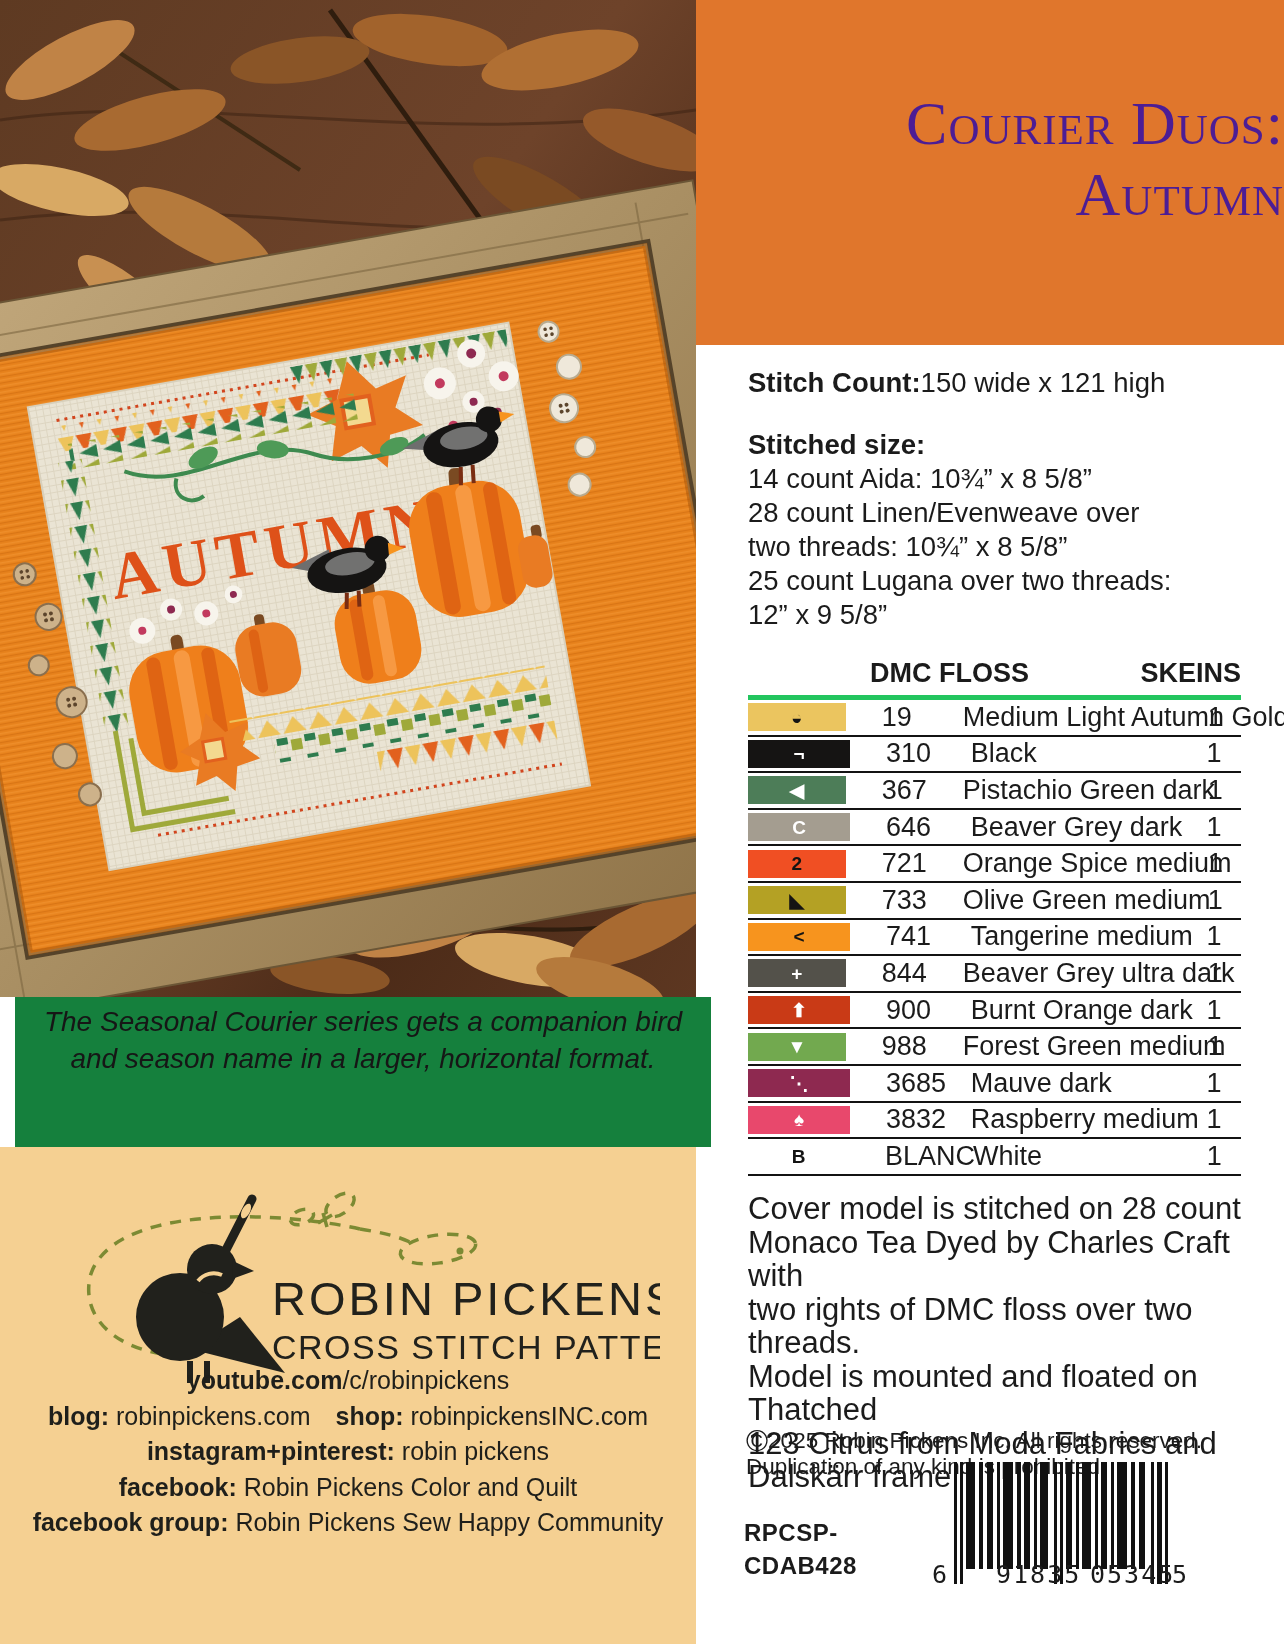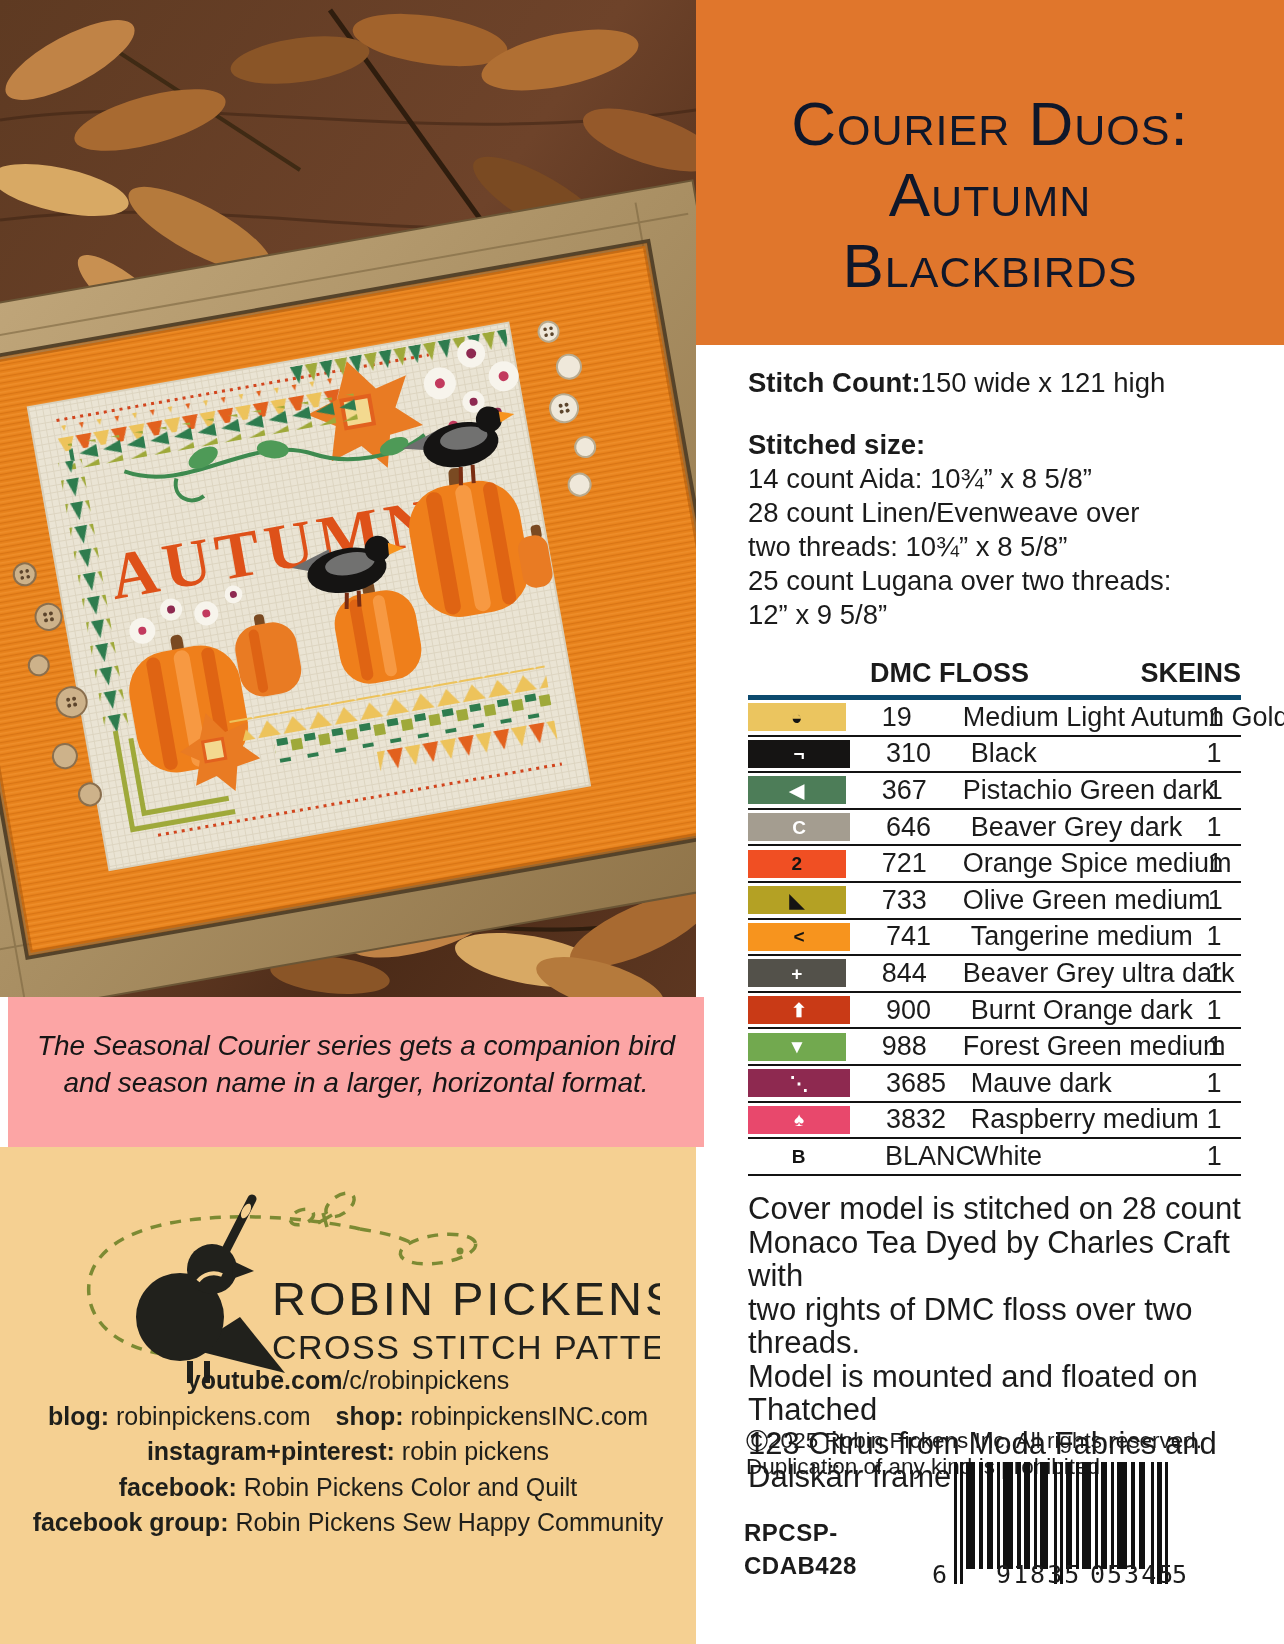--- a/index.html
+++ b/index.html
@@ -4,33 +4,33 @@
 <style>
   html,body{margin:0;padding:0;background:#888;}
   .page{position:relative;width:1284px;height:1644px;background:#fff;overflow:hidden;
         font-family:"Liberation Sans",sans-serif;color:#1b1b1b;margin:0 auto;}
 
   
   .photo{position:absolute;left:0;top:0;width:696px;height:997px;overflow:hidden;}
   .photo svg{display:block;}
 
   
-  .caption{position:absolute;left:8px;top:997px;width:696px;height:150px;background:#fca5a5;
-           text-align:center;font-style:italic;font-size:28px;line-height:37px;color:#161616;padding-top:30px;box-sizing:border-box;}
+  .caption{position:absolute;left:15px;top:997px;width:696px;height:150px;background:#15803d;
+           text-align:center;font-style:italic;font-size:28px;line-height:37px;color:#161616;padding-top:6px;box-sizing:border-box;}
 
   
   .title-block{position:absolute;left:696px;top:0;width:588px;height:345px;}
-  .title-text{padding-top:88px;text-align:center;color:#0f172a;font-variant:small-caps;
-              font-size:62px;line-height:71px;letter-spacing:1px;font-weight:400;}
+  .title-text{padding-top:88px;text-align:right;color:#4c1d95;font-variant:small-caps;
+              font-size:62px;line-height:71px;letter-spacing:1px;font-weight:400;font-family:Liberation Serif, serif;}
   .specs{position:absolute;left:748px;top:366px;width:512px;font-size:27.5px;line-height:34px;}
   .specs .sc-line{margin-bottom:28px;}
   b{font-weight:bold;}
 
   .floss{position:absolute;left:748px;top:658px;width:493px;font-size:27px;}
-  .fhead{display:flex;align-items:flex-end;font-weight:bold;padding-bottom:6px;border-bottom:5px solid #0c4a6e;}
+  .fhead{display:flex;align-items:flex-end;font-weight:bold;padding-bottom:6px;border-bottom:5px solid #22c55e;}
   .fhead .h1{margin-left:122px;}
   .fhead .h2{margin-left:auto;}
   .frow{display:flex;align-items:center;height:34.6px;border-bottom:2.5px solid #131313;}
   .swatch{width:106px;height:28px;display:flex;align-items:center;justify-content:center;
           font-size:19px;line-height:1;font-weight:bold;}
   .fcode{width:88px;padding-left:36px;box-sizing:content-box;white-space:nowrap;}
   .fname{width:245px;white-space:nowrap;overflow:visible;}
   .fskeins{margin-left:auto;width:36px;}
 
   .para{position:absolute;left:748px;top:1192px;font-size:31px;line-height:33.5px;width:520px;}
@@ -304,21 +304,20 @@
 
   <div class="caption">
     <div>The Seasonal Courier series gets a companion bird</div>
     <div>and season name in a larger, horizontal format.</div>
   </div>
 
   <div class="title-block" style="background: rgb(224, 118, 44);">
     <div class="title-text">
       <div>Courier Duos:</div>
       <div>Autumn</div>
-      <div>Blackbirds</div>
     </div>
   </div>
 
   <div class="specs">
     <div class="sc-line">
       <b>Stitch Count:</b><span>150 wide x 121 high</span>
     </div>
     <div><b>Stitched size:</b></div>
     <div>14 count Aida: 10¾” x 8 5/8”</div>
     <div>28 count Linen/Evenweave over</div>

